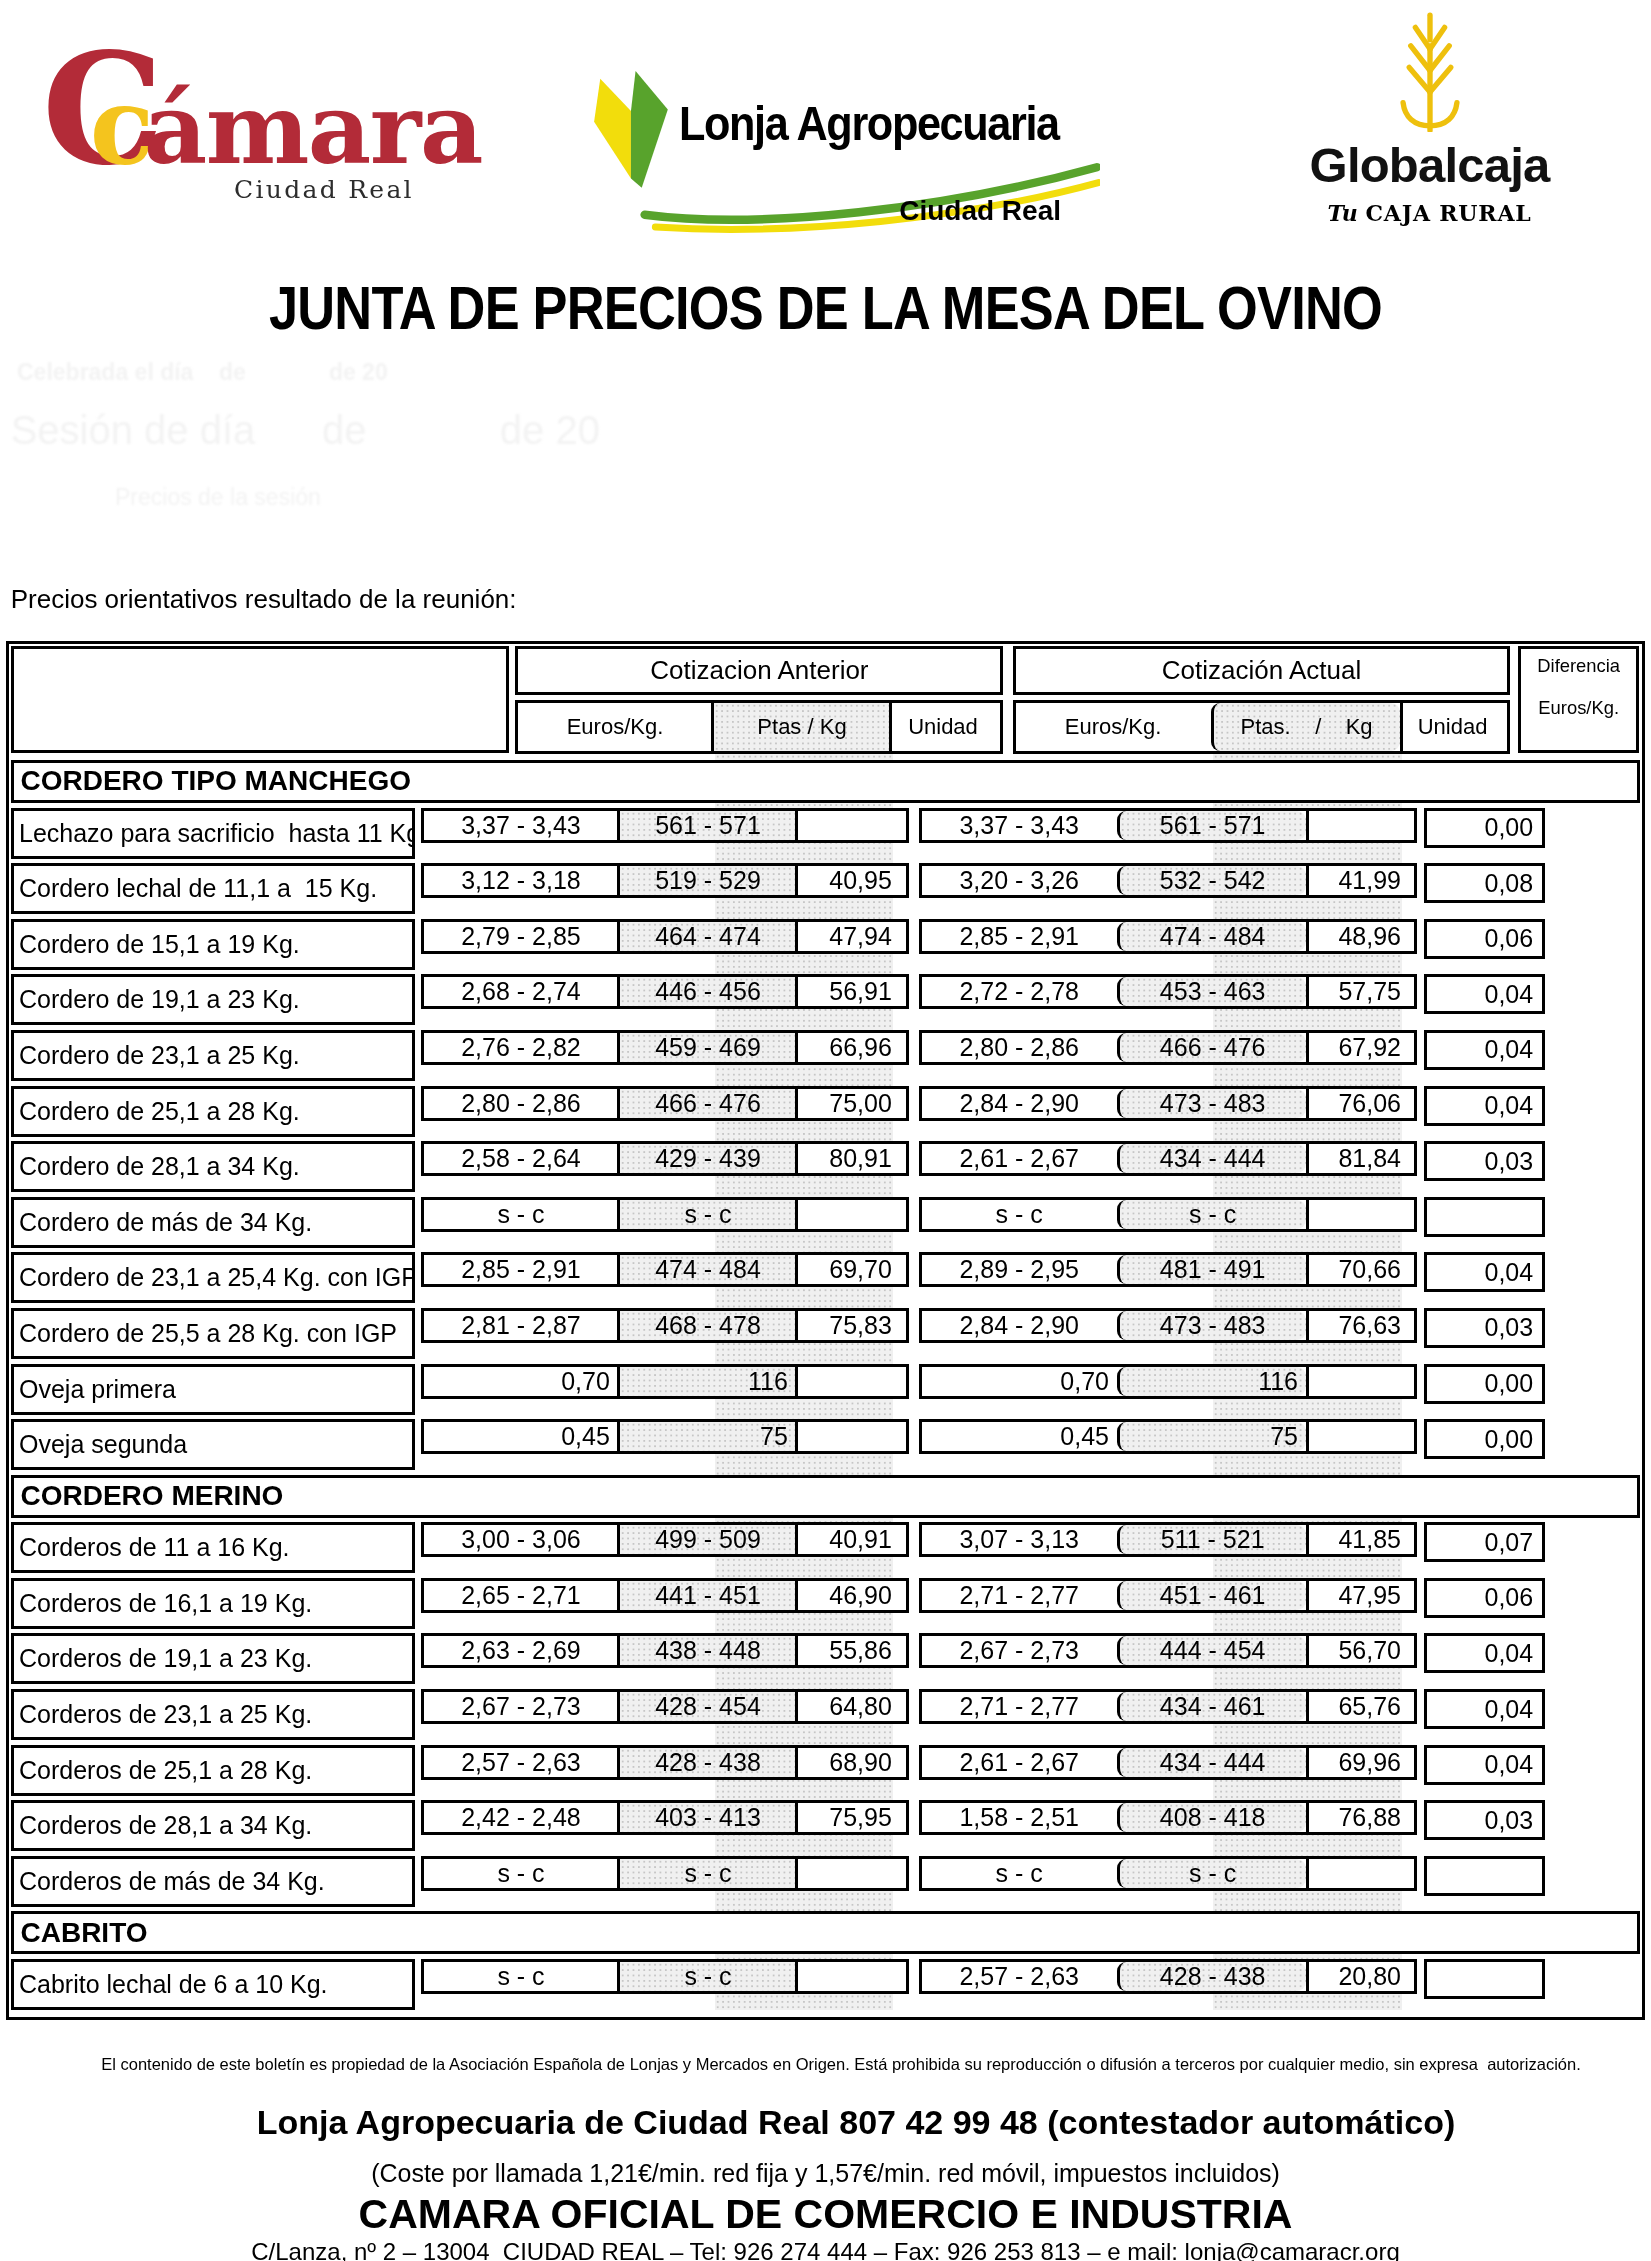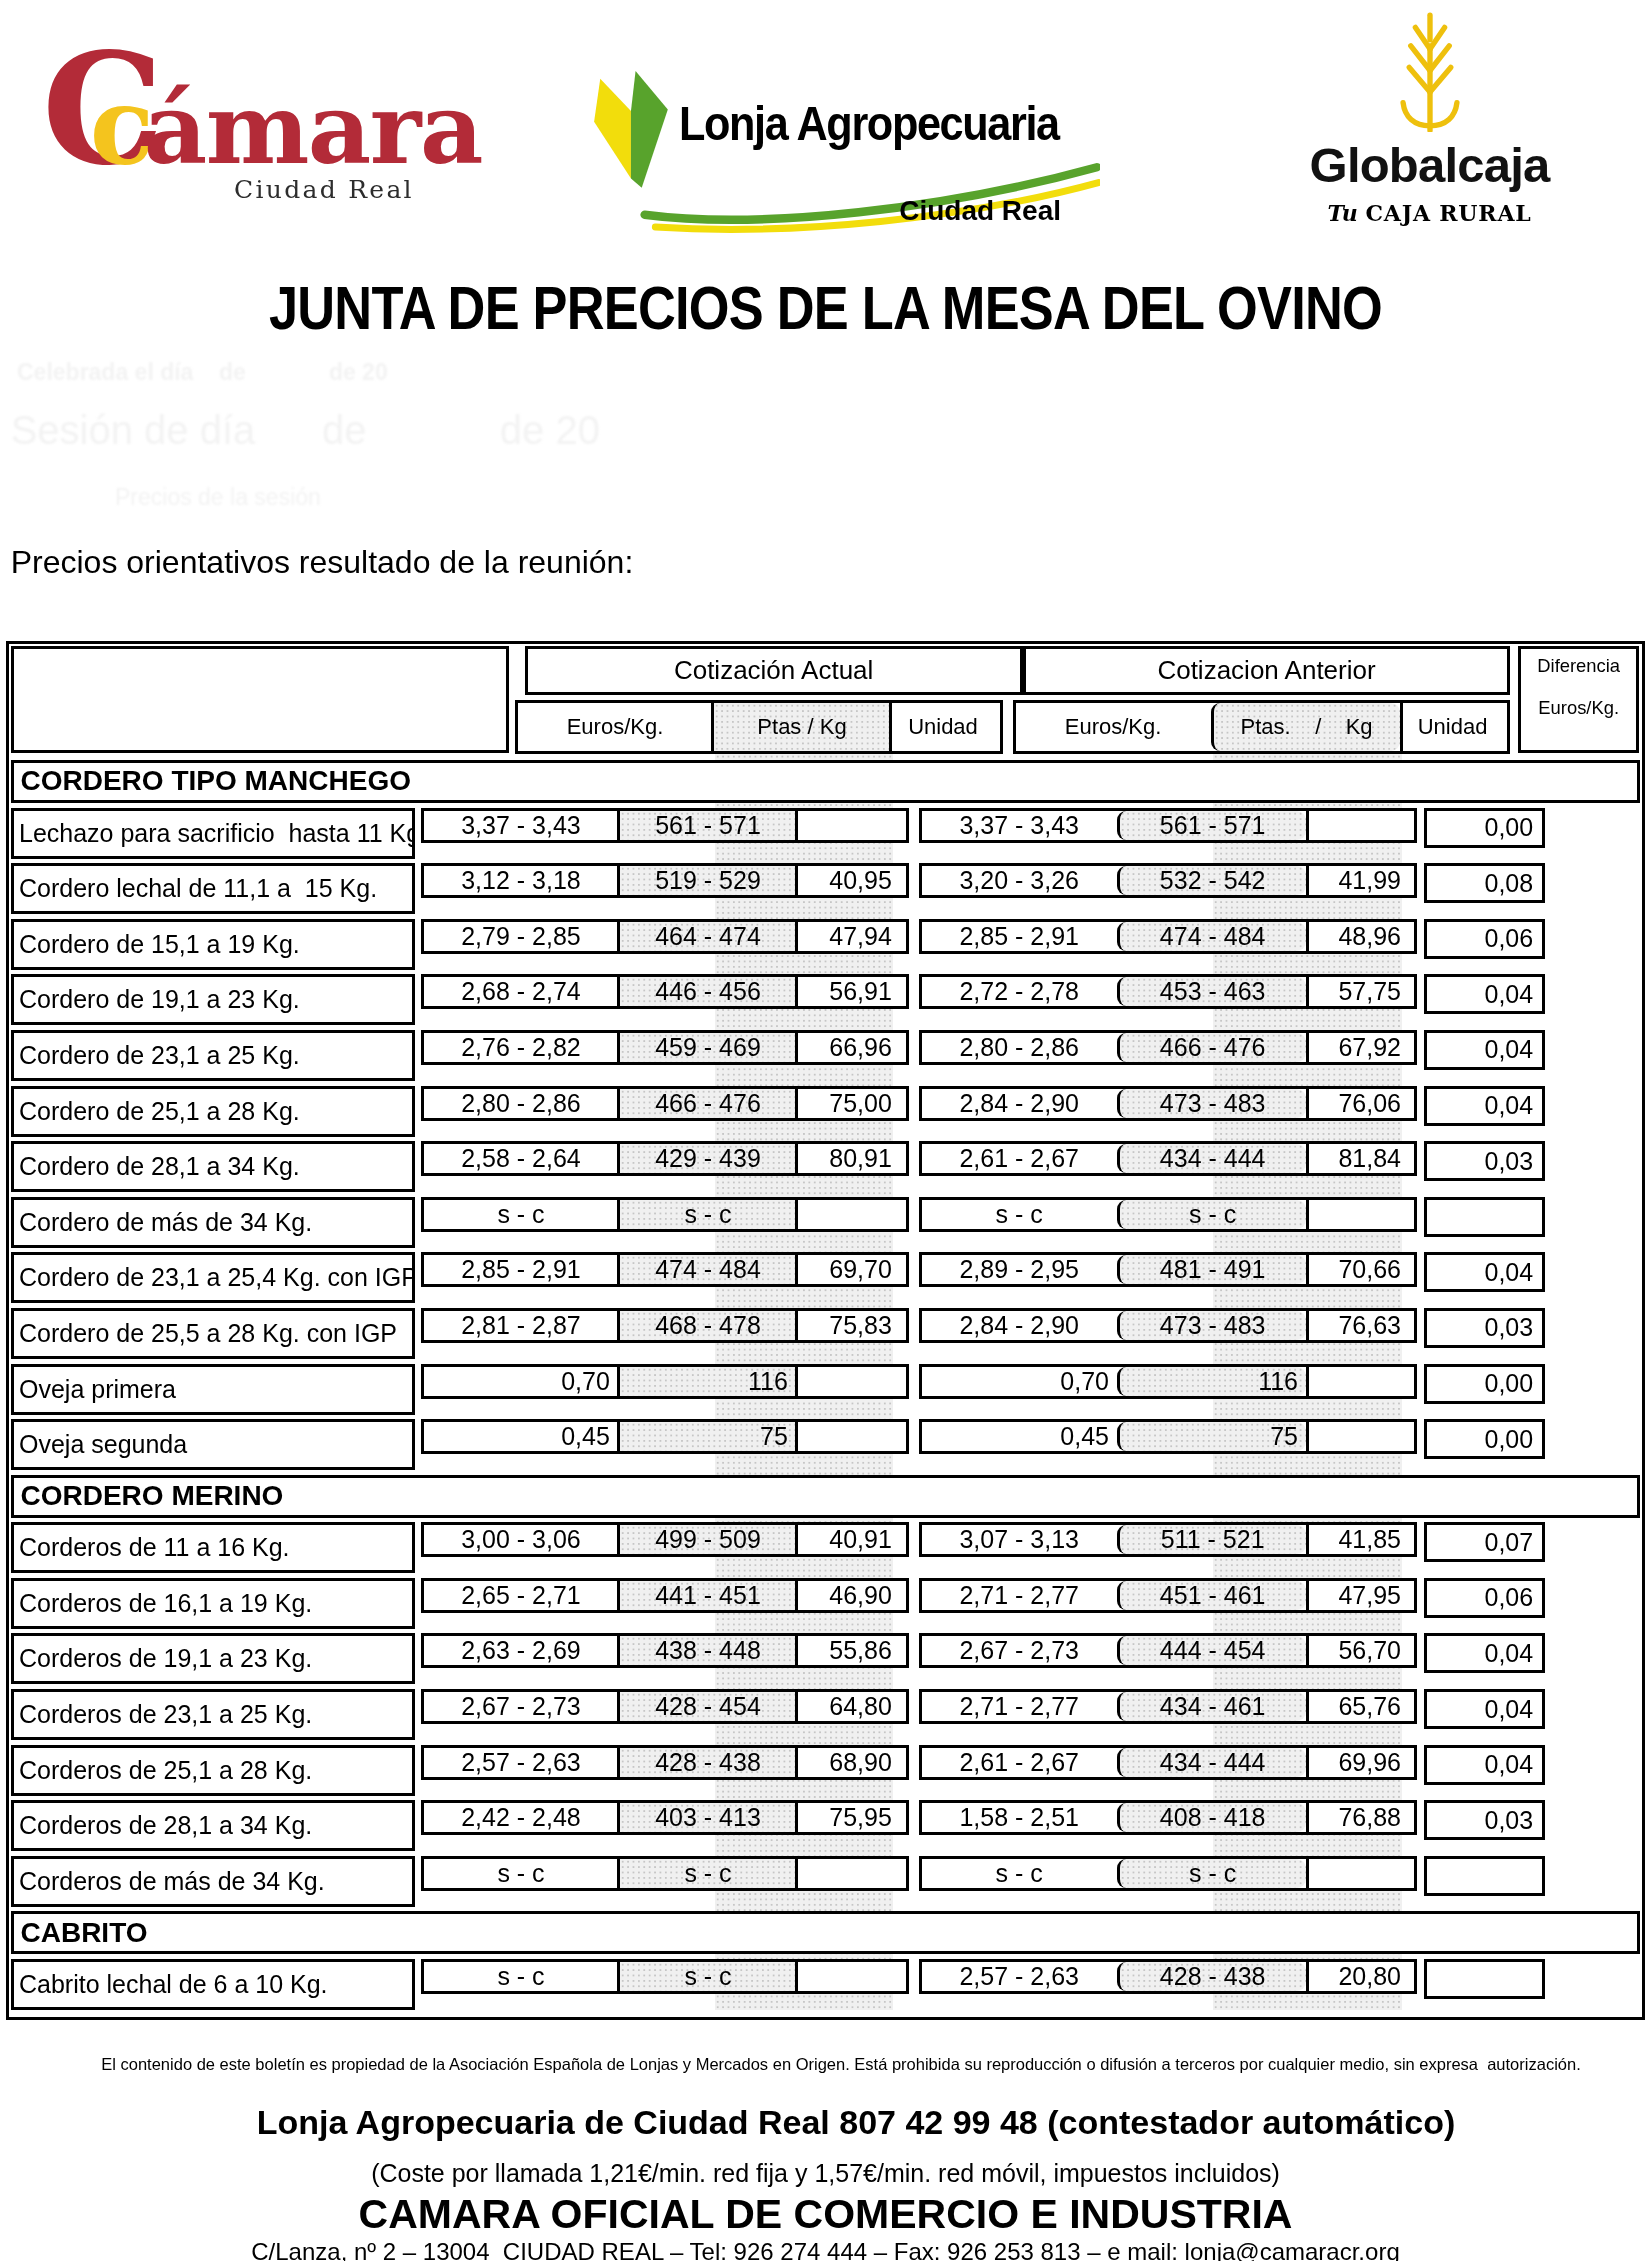--- a/index.html
+++ b/index.html
@@ -24,21 +24,21 @@
   .global-name{font-size:49px;font-weight:bold;letter-spacing:-0.8px;color:#121212;margin-top:1.5px;}
   .global-tag{margin-top:7.7px;font-size:22px;}
   .global-tu{font-family:"DejaVu Serif",serif;font-style:italic;font-weight:bold;margin-right:7.7px;}
   .global-rural{font-family:"DejaVu Serif",serif;font-weight:bold;letter-spacing:0.8px;}
   
   .main-title{position:absolute;left:0;top:277px;width:100%;text-align:center;font-size:54px;font-weight:bold;letter-spacing:-0.8px;transform:scale(.97,1.12);}
   .ghost{position:absolute;color:#f3f3f3;filter:blur(1.2px);white-space:pre;}
   .ghost1{left:17px;top:359px;font-size:23px;font-weight:bold;}
   .ghost2{left:10.7px;top:408px;font-size:40px;}
   .ghost3{left:115px;top:484px;font-size:23px;}
-  .intro{position:absolute;left:10.7px;top:544px;font-size:32px;}
+  .intro{position:absolute;left:10.7px;top:584px;font-size:26px;}
   
   .price-table{position:absolute;left:6.1px;top:641px;width:1639px;border:3.1px solid #000;padding:2.3px;box-sizing:border-box;background:#fff;}
   .t-wrap{position:relative;}
   .stripe{position:absolute;top:54px;bottom:0;z-index:0;background-color:#f0f0f0;background-image:radial-gradient(#c6c6c6 0.9px,rgba(0,0,0,0) 1.1px);background-size:5.4px 5.4px;}
   .stripe-1{left:704px;width:178px;}
   .stripe-2{left:1202px;width:189px;}
   .shaded{background-color:#f0f0f0;background-image:radial-gradient(#c6c6c6 0.9px,rgba(0,0,0,0) 1.1px);background-size:5.4px 5.4px;}
   .hdr,.t-row,.sec-gap{position:relative;z-index:1;}
   .hdr{display:flex;margin-bottom:6.1px;}
   .hdr-mid{width:995px;margin:0 0 0 6.1px;}
@@ -135,22 +135,22 @@
 
 <div class="price-table">
   <div class="t-wrap" id="t-wrap">
     <div class="stripe stripe-1"></div>
     <div class="stripe stripe-2"></div>
 
     <div class="hdr">
       <div class="hdr-empty"></div>
       <div class="hdr-mid">
         <div class="hdr-row1">
+          <div class="gbox g-prev">Cotizacion Anterior</div>
           <div class="gbox g-curr">Cotización Actual</div>
-          <div class="gbox g-prev">Cotizacion Anterior</div>
         </div>
         <div class="hdr-row2">
           <div class="sub-g sub-g1">
             <div class="sub-c w-e1">Euros/Kg.</div>
             <div class="sub-c w-p1 bl shaded">Ptas / Kg</div>
             <div class="sub-c w-u1 bl">Unidad</div>
           </div>
           <div class="sub-g sub-g2">
             <div class="sub-c w-e2">Euros/Kg.</div>
             <div class="sub-c w-p2 bl shaded">Ptas.    /    Kg</div>

